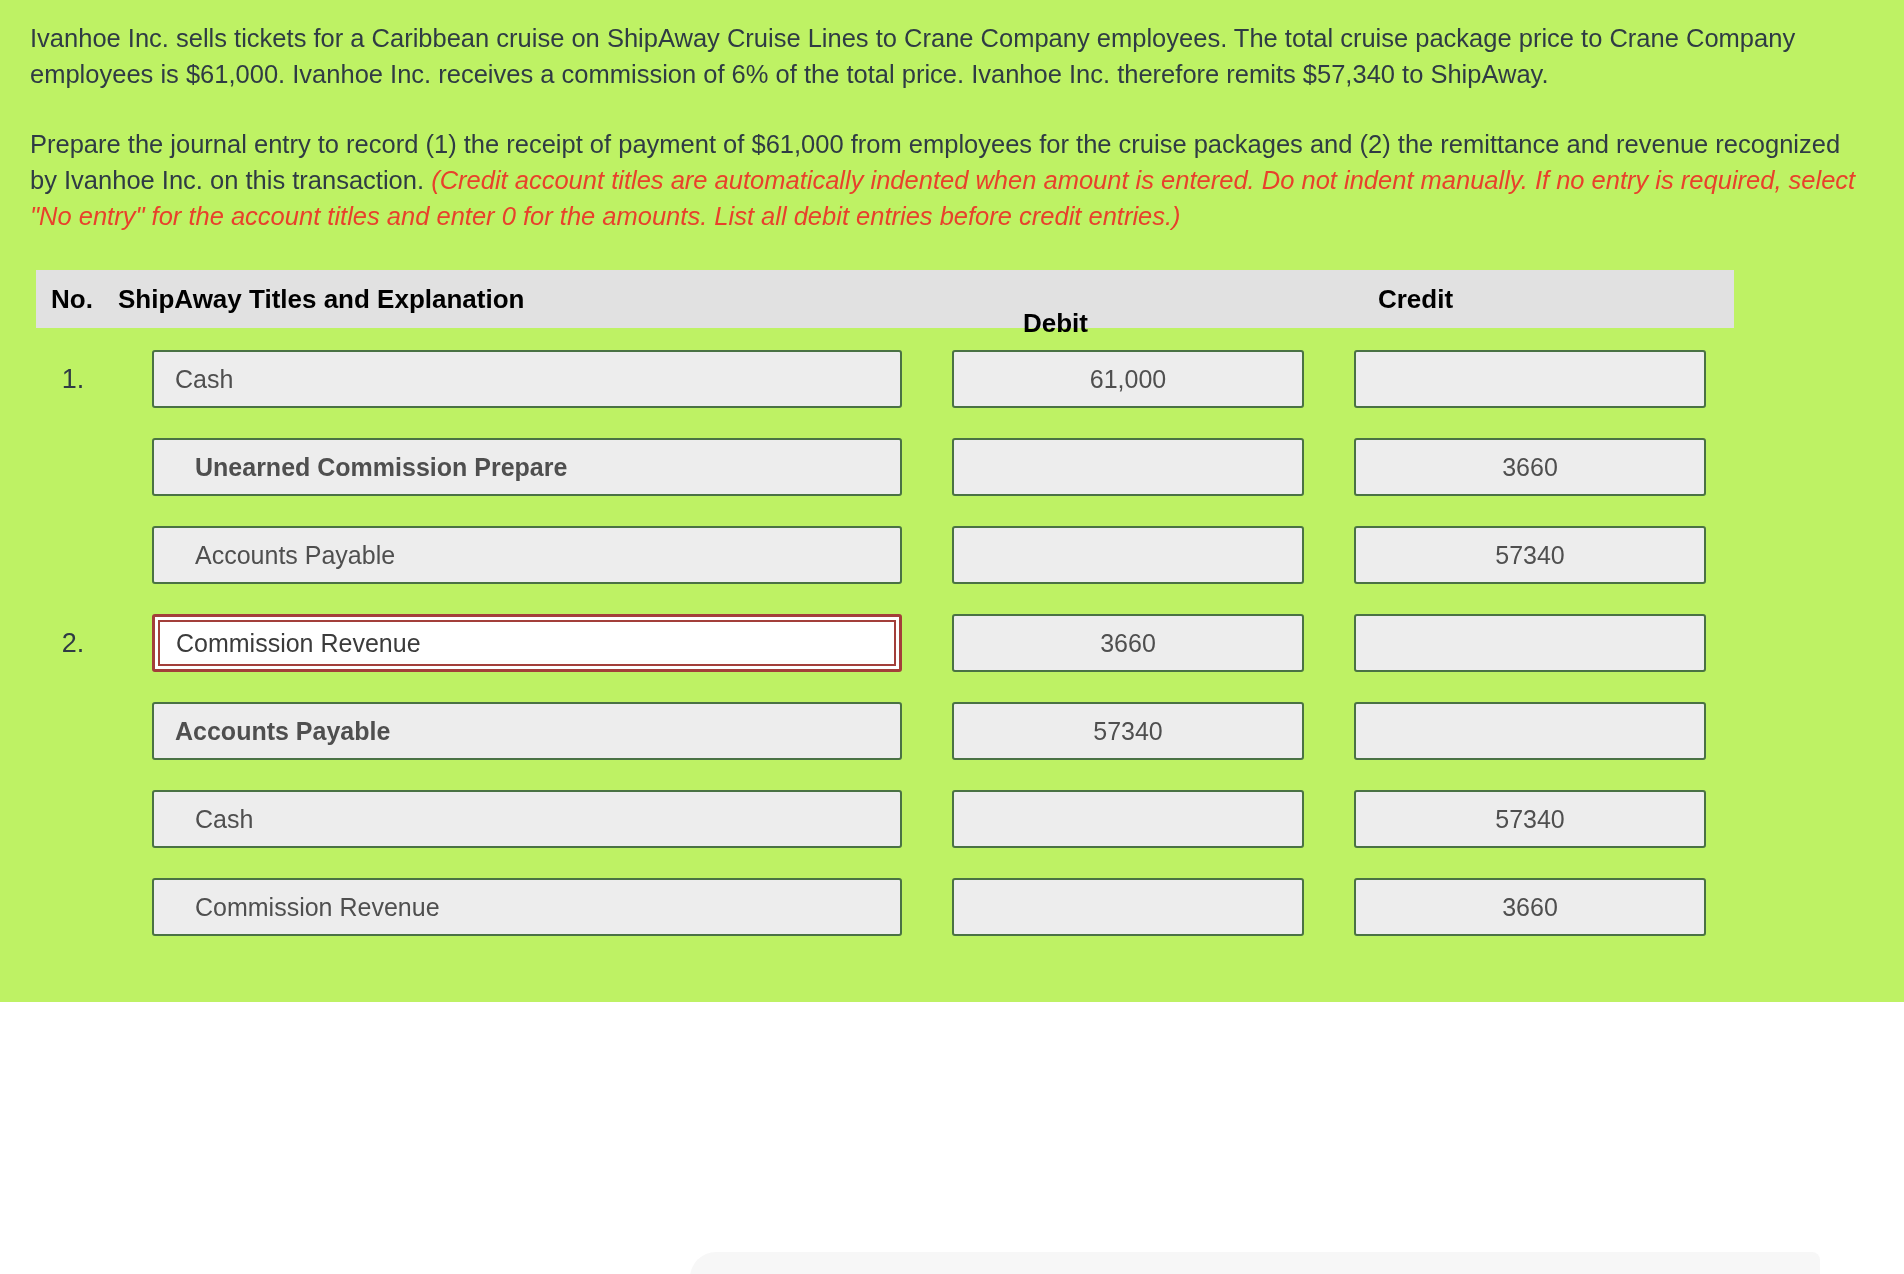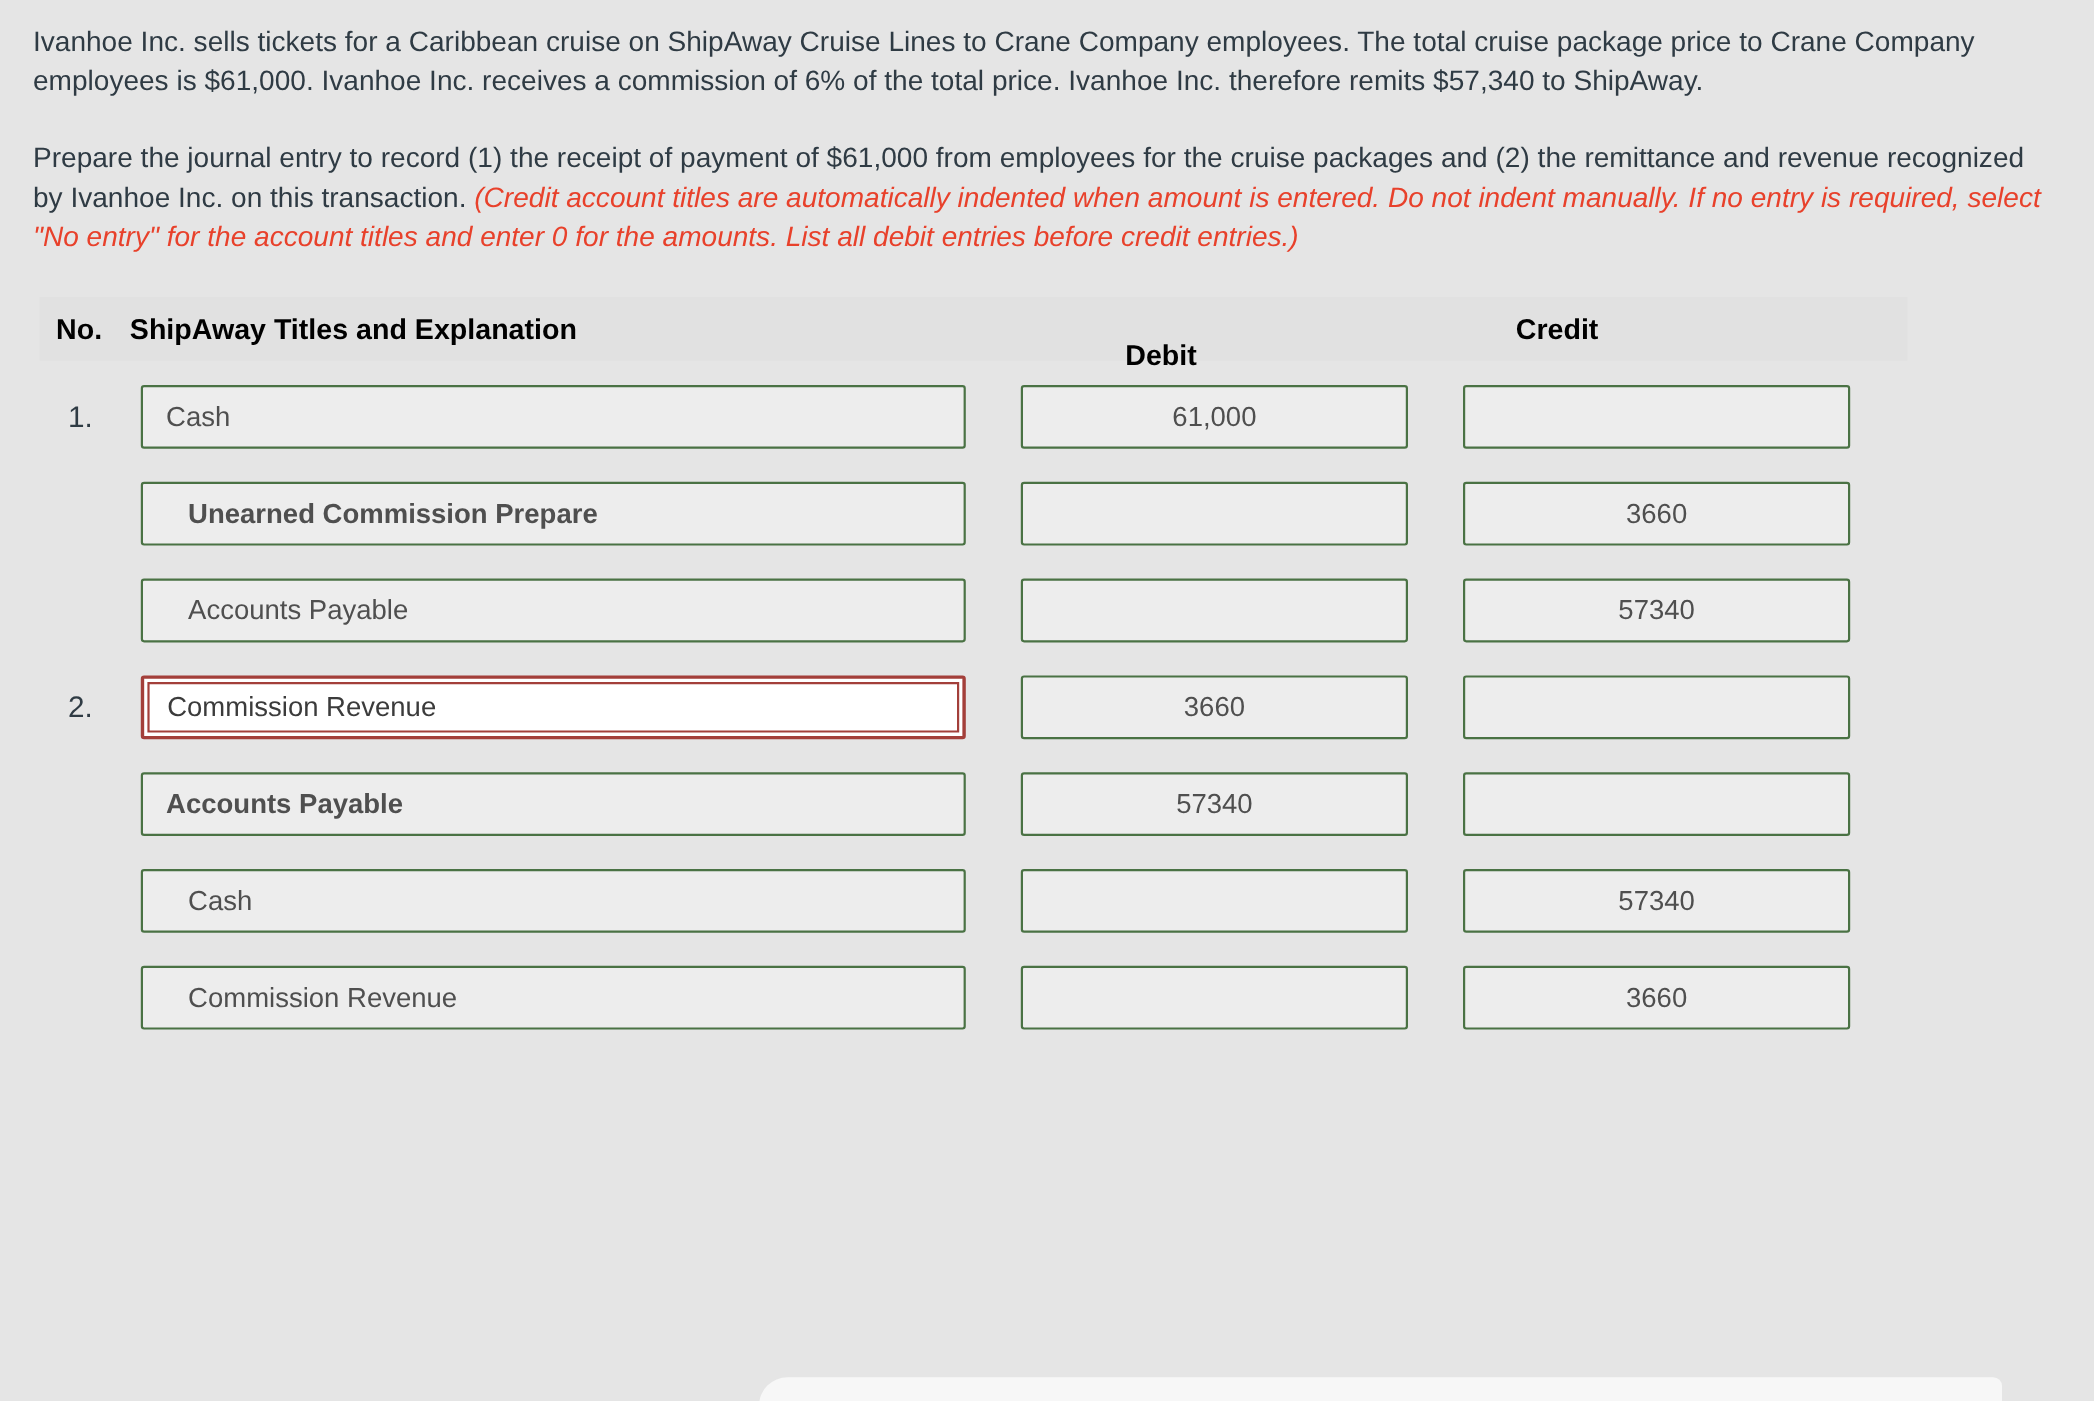--- a/index.html
+++ b/index.html
@@ -9,22 +9,22 @@
     width: 1904px;
     height: 1274px;
     background: #ffffff;
     font-family: "Liberation Sans", sans-serif;
     overflow: hidden;
   }
 
   .page {
     position: relative;
     width: 1904px;
-    height: 1274px;
-    background: #e5e5e5;
+    height: 1002px;
+    background: #bef264;
   }
 
   
   .problem {
     padding: 20px 42px 0 30px;
   }
   .para {
     font-size: 25.5px;
     line-height: 36px;
     color: #2f3b44;
@@ -99,20 +99,21 @@
   .fld {
     height: 58px;
     background: #ededed;
     border: 2px solid #4a7244;
     border-radius: 3px;
     display: flex;
     align-items: center;
     font-size: 25px;
     color: #4f4f4f;
     padding: 0 16px;
+    margin-left: 24px;
   }
 
   .fld-acct {
     flex: 0 0 750px;
     justify-content: flex-start;
   }
   .fld-amt {
     flex: 0 0 352px;
     justify-content: center;
     margin-left: 50px;

